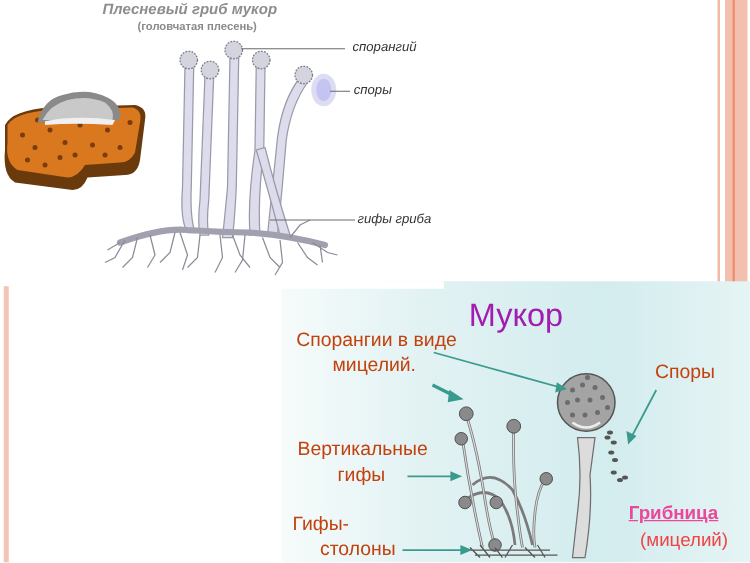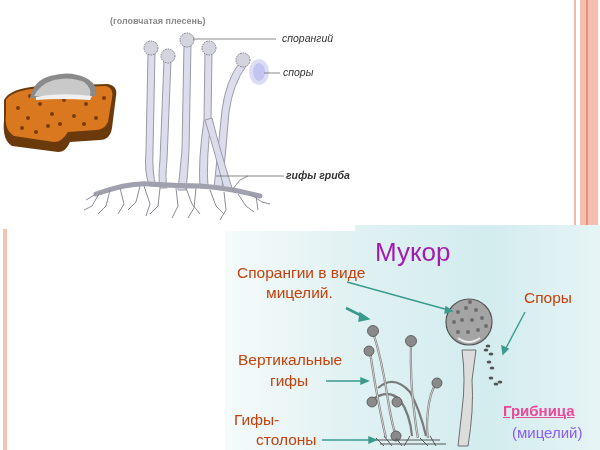--- a/index.html
+++ b/index.html
@@ -39,21 +39,21 @@
     }
     .b-label {
       position: absolute; font-size: 15.5px; color: #c2410c; white-space: nowrap; text-align: center;
       line-height: 19px;
     }
     .b-mycelium {
       position: absolute; left: 503px; top: 402px; font-size: 15px; font-weight: bold; color: #ec4899;
       text-decoration: underline; white-space: nowrap;
     }
     .b-mycelium-sub {
-      position: absolute; left: 512px; top: 424px; font-size: 15px; color: #8b5cf6; white-space: nowrap;
+      position: absolute; left: 512px; top: 424px; font-size: 15px; color: #ef4444; white-space: nowrap;
     }
     svg { position: absolute; left: 0; top: 0; }
   </style>
 </head>
 <body>
 
 <div class="stripe stripe-thin"></div>
 <div class="stripe stripe-wide"></div>
 <div class="stripe stripe-line"></div>
 <div class="left-bar"></div>
@@ -119,24 +119,25 @@
       <path d="M210 190 L216 206 L224 214 M224 192 L226 210 L220 220 M238 194 L246 206 L254 212"></path>
       <path d="M250 194 L262 202 L270 204 M256 196 L258 210 M232 190 L240 180 L248 176"></path>
     </g>
 
     <g stroke="#6a6a6a" stroke-width="0.8">
       <line x1="193" y1="39" x2="276" y2="39"></line>
       <line x1="264" y1="73" x2="280" y2="73"></line>
       <line x1="216" y1="176" x2="284" y2="176"></line>
     </g>
   </svg>
+  <div class="top-title">Плесневый гриб мукор</div>
   <div class="top-subtitle">(головчатая плесень)</div>
   <div class="top-label" style="left:282px; top:32px;">спорангий</div>
   <div class="top-label" style="left:283px; top:66px;">споры</div>
-  <div class="top-label" style="left:286px; top:169px;font-weight:bold;">гифы гриба</div>
+  <div class="top-label" style="left:286px; top:169px;">гифы гриба</div>
 </div>
 
 <div class="bottom-panel"></div>
 <div class="bottom-panel-notch"></div>
 
 <svg width="600" height="450" viewBox="0 0 600 450">
 
   <g>
     <path d="M462 350 Q466 380 462 410 L458 446 L468 446 Q474 410 472 380 L476 350 Z" fill="#dcdcdc" stroke="#6f6f6f" stroke-width="1"></path>
     <circle cx="469" cy="322" r="23" fill="#a4a4a4" stroke="#555" stroke-width="1.2"></circle>

